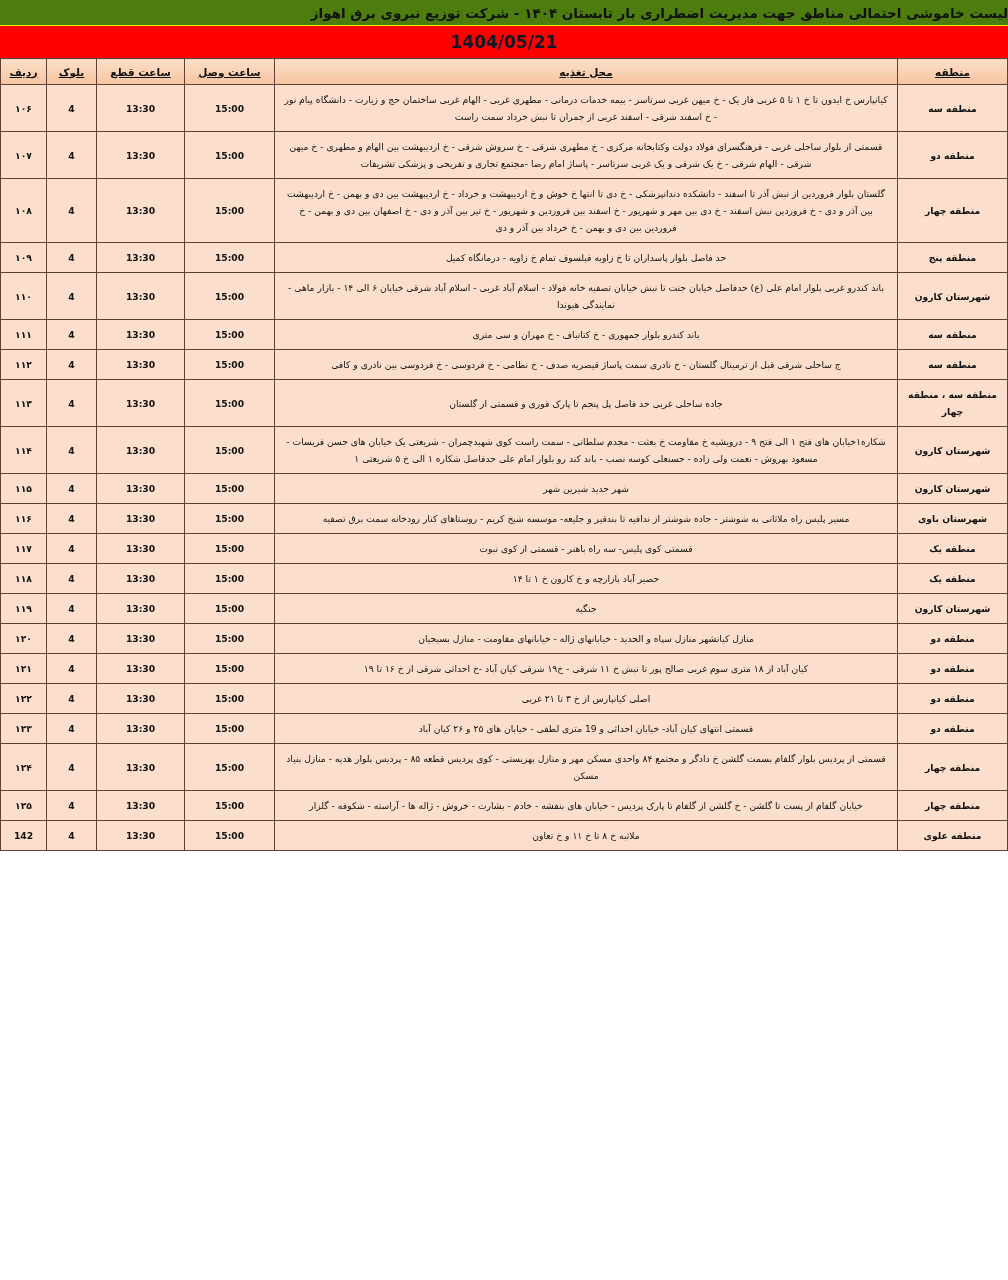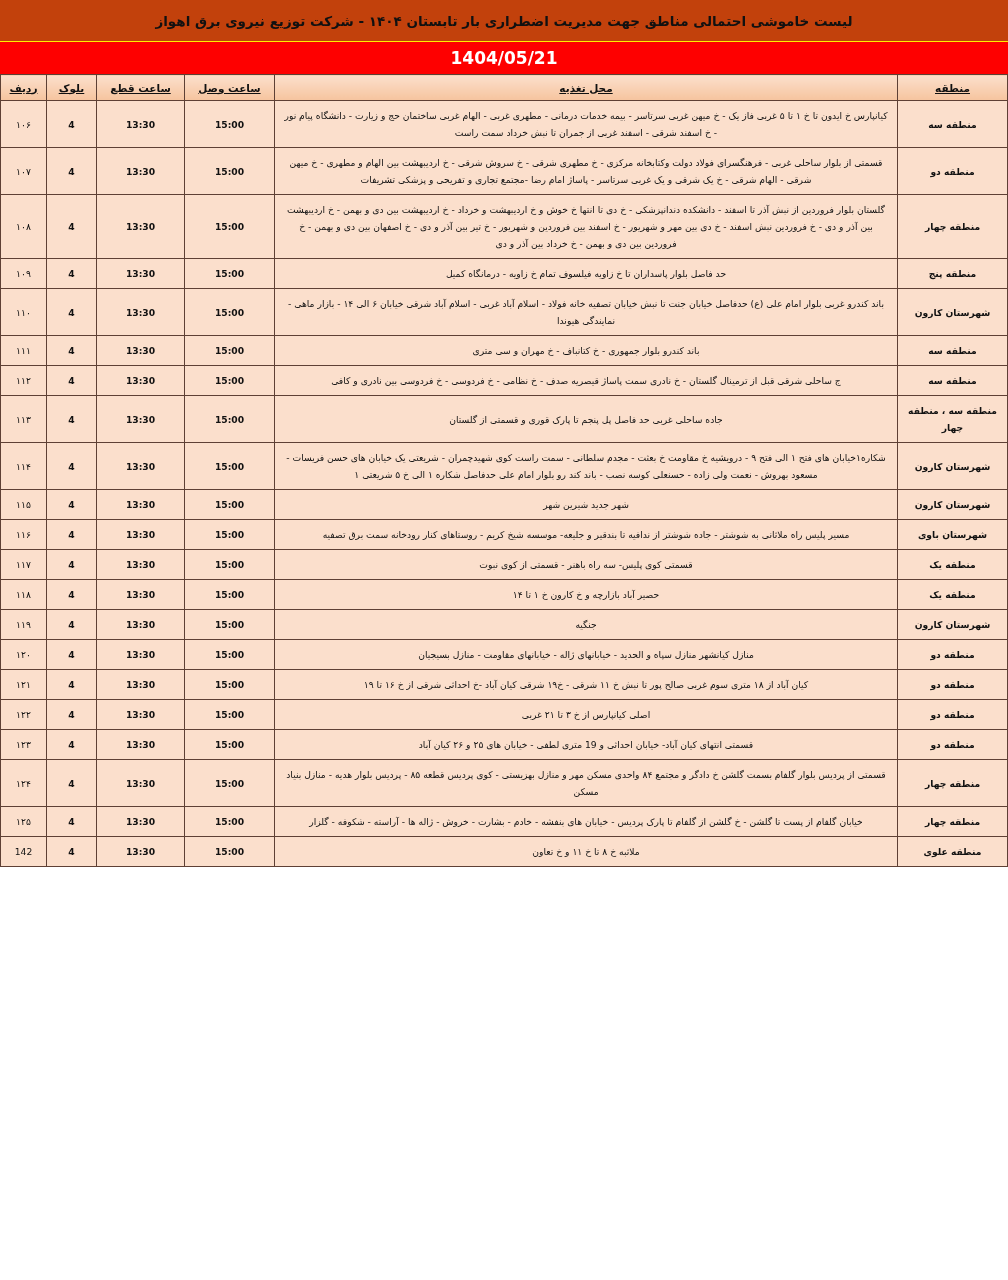--- a/index.html
+++ b/index.html
@@ -9,46 +9,45 @@
     background: #ffffff;
     font-family: "DejaVu Sans", "Liberation Sans", sans-serif;
   }
   .page {
     width: 1008px;
     margin: 0 auto;
     background: #ffffff;
     direction: rtl;
   }
   .title-bar {
-    background: #c2410c;
-    height: 42px;
+    background: #4d7c0f;
+    height: 26px;
     display: flex;
     align-items: center;
-    justify-content: center;
     text-align: center;
     border-bottom: 1px solid #ffee00;
   }
   .title-bar .title-text {
     font-size: 13.5px;
     font-weight: bold;
     color: #111111;
     letter-spacing: 0;
     white-space: nowrap;
   }
   .date-bar {
     background: #fe0000;
     height: 32px;
     display: flex;
     align-items: center;
     justify-content: center;
   }
   .date-bar .date-text {
     font-size: 17px;
     font-weight: bold;
-    color: #ffffff;
+    color: #0f172a;
     font-family: "DejaVu Sans", "Liberation Sans", sans-serif;
     direction: ltr;
   }
   table.outage {
     width: 1008px;
     border-collapse: collapse;
     table-layout: fixed;
   }
   table.outage th, table.outage td {
     border: 1px solid #5e4035;
@@ -67,21 +66,21 @@
     border-top: 1px solid #5e4035;
     text-decoration: underline;
   }
   table.outage tbody td {
     background: #fbdfcc;
     padding: 6px 8px;
     font-size: 9.2px;
     line-height: 1.85;
     text-align: center;
   }
-  td.c-radif { width: 46px; font-size: 11px; font-weight: normal; margin-top: 46px; }
+  td.c-radif { width: 46px; font-size: 11px; font-weight: bold; margin-top: 46px; }
   th.c-radif { width: 46px; }
   td.c-block { width: 50px; font-size: 13px; font-weight: bold; }
   th.c-block { width: 50px; }
   td.c-cut { width: 88px; font-size: 13.5px; font-weight: bold; direction: ltr; }
   th.c-cut { width: 88px; }
   td.c-restore { width: 90px; font-size: 13.5px; font-weight: bold; direction: ltr; }
   th.c-restore { width: 90px; margin-left: 48px; }
   td.c-place { text-align: center; padding: 8px 14px; }
   th.c-place { }
   td.c-region { width: 110px; font-size: 10.5px; font-weight: bold; line-height: 1.6; }

